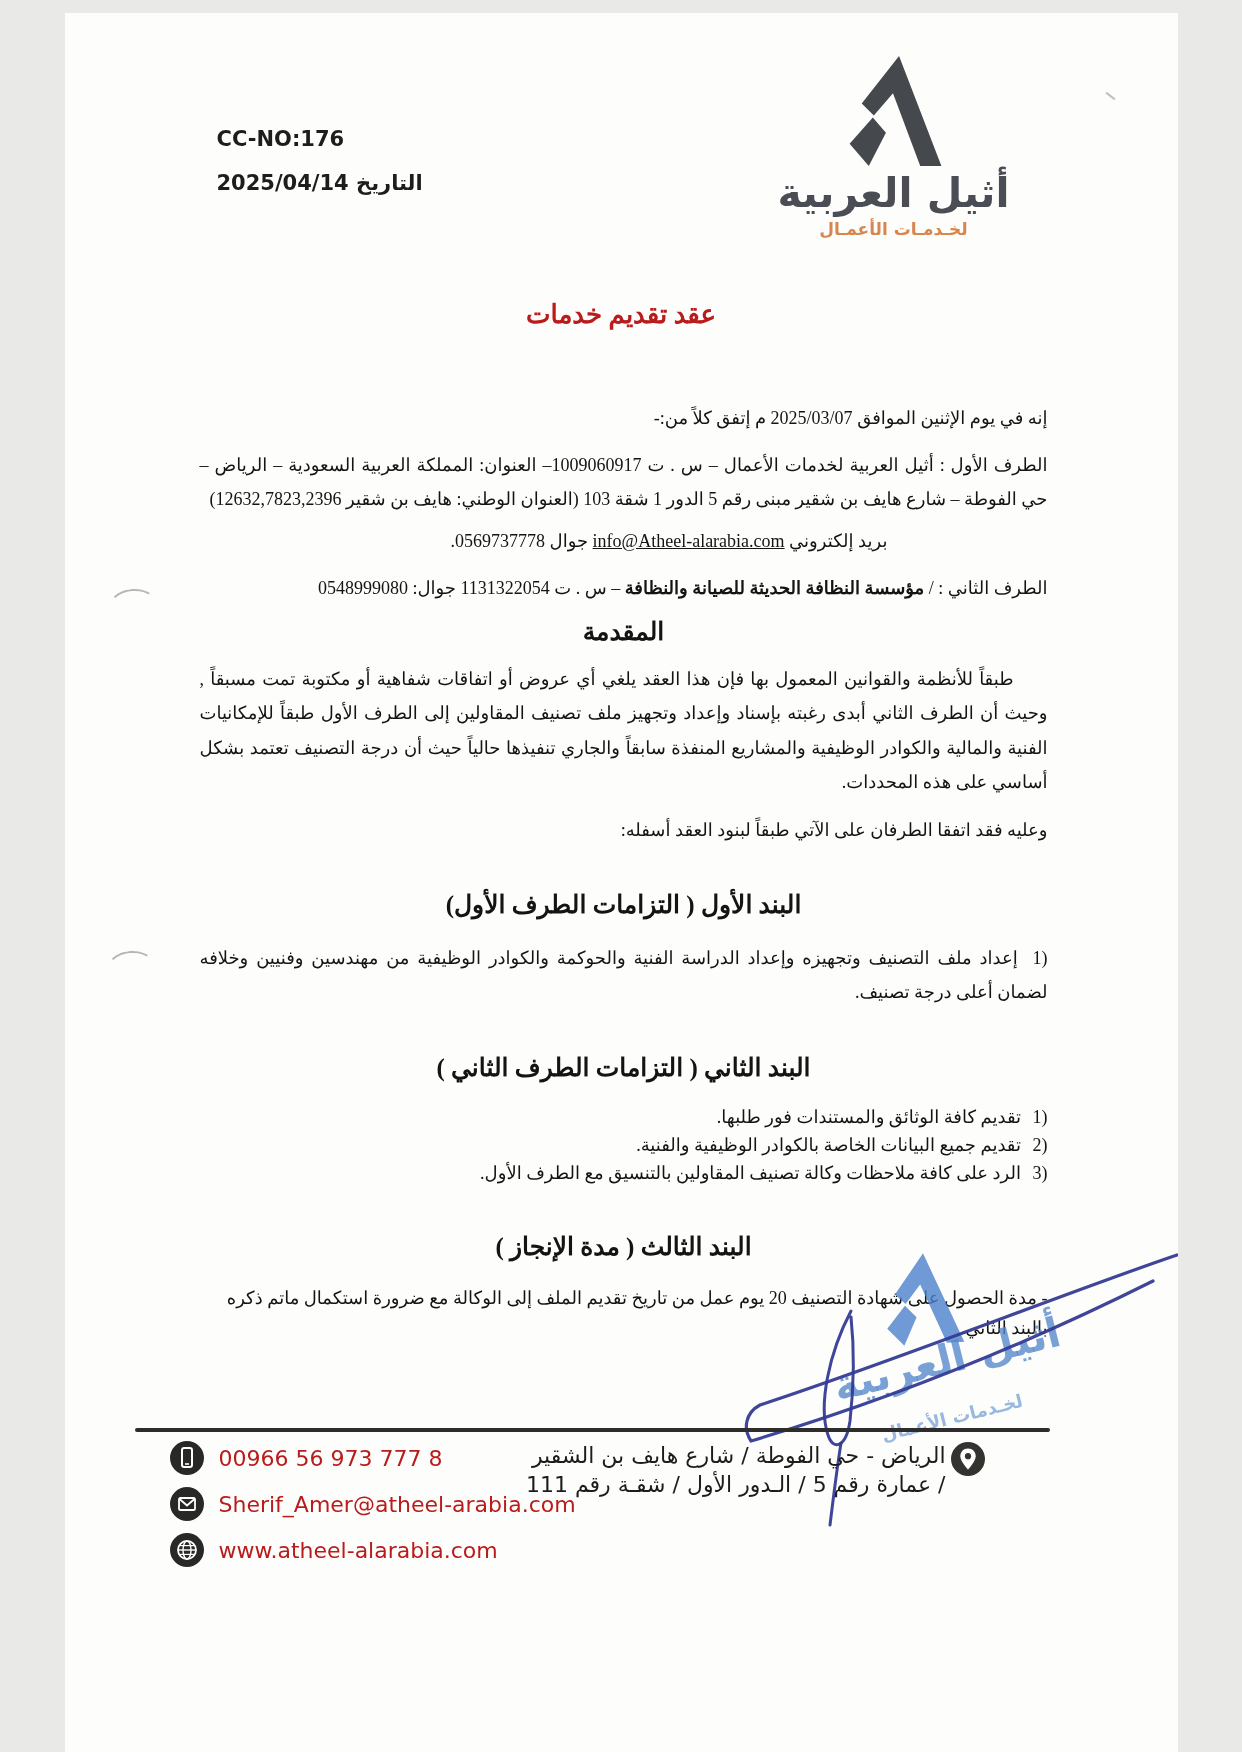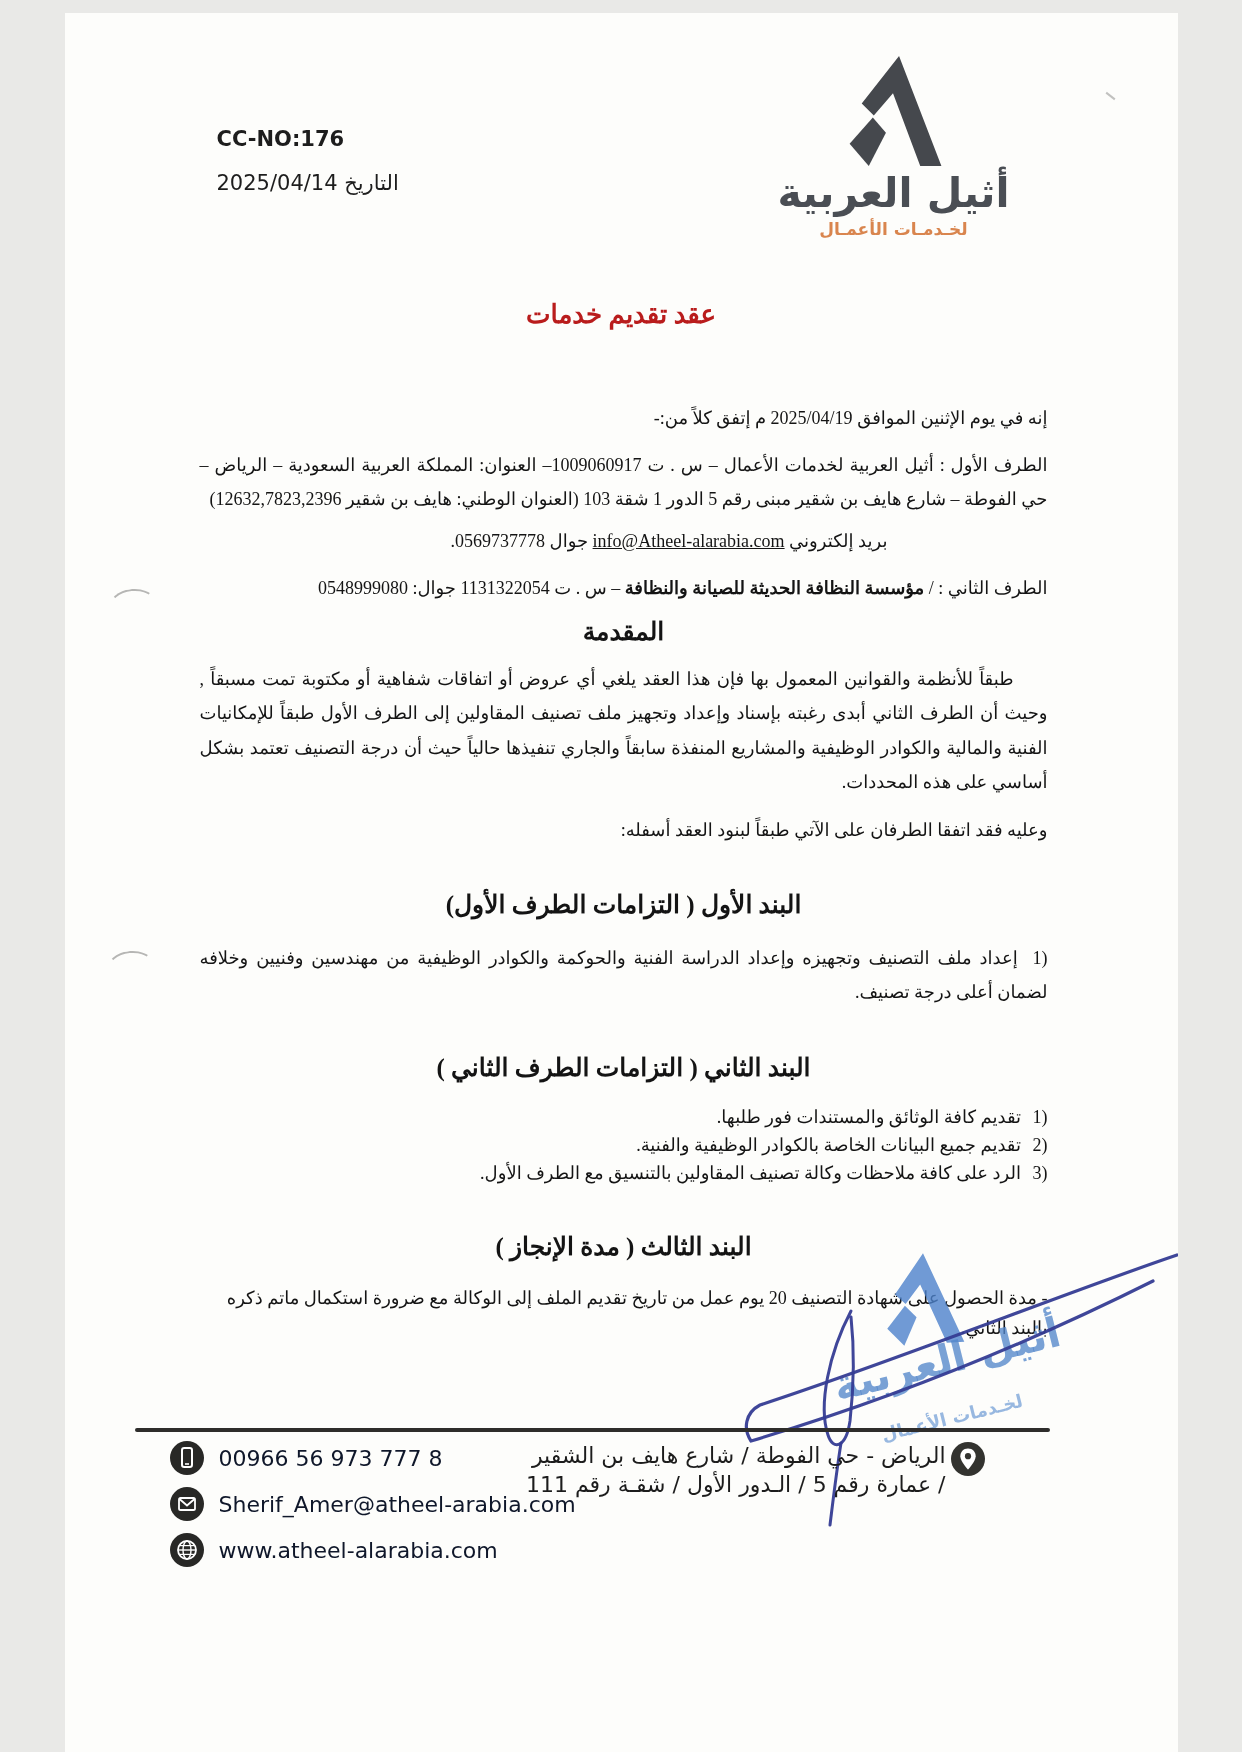--- a/index.html
+++ b/index.html
@@ -3,21 +3,21 @@
 <meta charset="utf-8">
 <style>
   html,body{margin:0;padding:0;background:#e9e9e7;}
   .page{position:relative;width:1113px;height:1752px;margin:13px auto;background:#fdfdfb;
         font-family:"Liberation Serif","DejaVu Serif",serif;color:#161616;overflow:hidden;}
 
   
   .ccno{position:absolute;left:152px;top:114px;font-family:"DejaVu Sans","Liberation Sans",sans-serif;
         font-weight:bold;font-size:21px;color:#1d1d1d;}
   .datemeta{position:absolute;left:152px;top:158px;direction:rtl;text-align:left;width:230px;
-        font-family:"DejaVu Sans","Liberation Sans",sans-serif;font-weight:normal;font-size:21px;color:#1d1d1d;}
+        font-family:"DejaVu Sans","Liberation Sans",sans-serif;font-weight:bold;font-size:21px;color:#1d1d1d;}
 
   
   .logo{position:absolute;top:40px;right:158px;width:252px;text-align:center;}
   .logo-mark{width:126px;height:116px;margin:0 auto;display:block;}
   .logo-name{font-family:"DejaVu Sans","Liberation Sans",sans-serif;font-weight:bold;font-size:41px;
         color:#4a4e54;line-height:1.1;margin-top:2px;}
   .logo-tagline{font-family:"DejaVu Sans","Liberation Sans",sans-serif;font-weight:bold;font-size:17px;
         color:#d9854e;letter-spacing:1px;margin-top:3px;}
 
   .doc-title{position:absolute;top:286px;left:0;right:0;text-align:center;
@@ -48,21 +48,21 @@
         font-family:"DejaVu Sans","Liberation Sans",sans-serif;font-weight:bold;font-size:41px;
         color:rgba(83,134,202,.78);transform:rotate(-14deg);white-space:nowrap;}
   .stamp-tagline{position:absolute;left:804px;top:1394px;width:166px;text-align:center;
         font-family:"DejaVu Sans","Liberation Sans",sans-serif;font-weight:bold;font-size:18px;
         color:rgba(112,157,214,.72);transform:rotate(-14deg);white-space:nowrap;}
   .signature{position:absolute;left:600px;top:1180px;width:642px;height:340px;}
 
   
   .divider{position:absolute;left:70px;right:128px;top:1415px;height:4px;background:#2e2d2b;border-radius:2px;}
   .fcontacts{position:absolute;left:104px;top:1426px;
-        font-family:"DejaVu Sans","Liberation Sans",sans-serif;font-size:22px;color:#0f172a;}
+        font-family:"DejaVu Sans","Liberation Sans",sans-serif;font-size:22px;color:#b91c1c;}
   .crow{display:flex;align-items:center;gap:14px;margin-bottom:8px;height:38px;}
   .cicon{width:36px;height:36px;flex:0 0 auto;}
   .faddress{position:absolute;top:1428px;right:192px;direction:rtl;display:flex;gap:4px;align-items:flex-start;
         font-family:"DejaVu Sans","Liberation Sans",sans-serif;font-size:22px;color:#1c1c1c;}
   .faddress .lines{line-height:29px;text-align:right;}
 
   
   .arc{position:absolute;width:44px;height:30px;border:2px solid transparent;border-top-color:#b6b6b4;
         border-radius:50%;}
   .arc1{left:44px;top:576px;transform:rotate(-6deg);}
@@ -88,21 +88,21 @@
       <path d="M6 90 L29 64 L42 79 L25 112 Z" fill="#45484d"></path>
     </svg>
     <div class="logo-name">أثيل العربية</div>
     <div class="logo-tagline">لخـدمـات الأعمـال</div>
   </div>
 
   <div class="doc-title">عقد تقديم خدمات</div>
 
   <div class="bodytext" dir="rtl">
 
-    <p class="line">إنه في يوم الإثنين الموافق 2025/04/19 م  إتفق كلاً من:-</p>
+    <p class="line">إنه في يوم الإثنين الموافق 2025/03/07 م  إتفق كلاً من:-</p>
 
     <p class="just">الطرف الأول : أثيل العربية لخدمات الأعمال – س . ت 1009060917– العنوان: المملكة العربية السعودية – الرياض – حي الفوطة – شارع هايف بن شقير مبنى رقم 5  الدور 1 شقة 103  (العنوان الوطني: هايف بن شقير 12632,7823,2396)</p>
 
     <p class="email-line">
       <span>بريد إلكتروني</span>
       <a href="#" class="email-link">info@Atheel-alarabia.com</a>
       <span>جوال 0569737778.</span>
     </p>
 
     <p class="party2">

